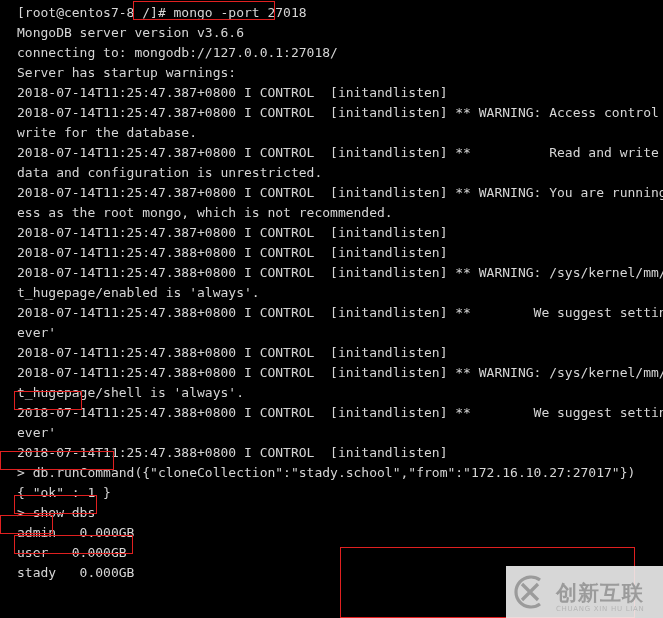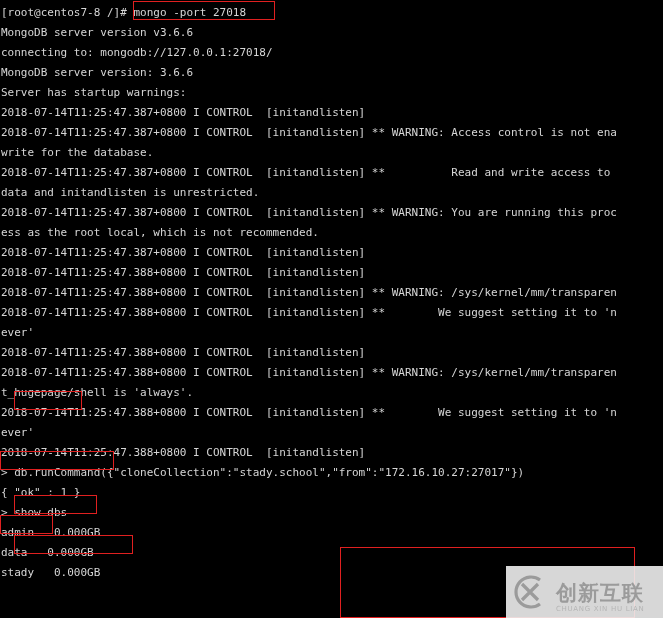--- a/index.html
+++ b/index.html
@@ -23,22 +23,22 @@
     font-size: 13px;
     line-height: 20px;
     letter-spacing: 0px;
     padding: 3px 0 0 0;
     box-sizing: border-box;
   }
   .line {
     white-space: pre;
     height: 20px;
     line-height: 20px;
-    padding-left: 1px;
-    font-size: 11px;
+    padding-left: 17px;
+    font-size: 13px;
   }
   
   .hl {
     position: absolute;
     border: 1.5px solid #e02020;
     box-sizing: border-box;
     pointer-events: none;
   }
   
   #watermark {
@@ -82,45 +82,45 @@
   }
 </style>
 </head>
 <body>
 
 <div id="terminal">
   <div id="lines">
       <div class="line">[root@centos7-8 /]# mongo -port 27018</div>
       <div class="line">MongoDB server version v3.6.6</div>
       <div class="line">connecting to: mongodb://127.0.0.1:27018/</div>
-      <div class="line">MongoDB server version: 3.6.6</div>
       <div class="line">Server has startup warnings:</div>
       <div class="line">2018-07-14T11:25:47.387+0800 I CONTROL  [initandlisten]</div>
       <div class="line">2018-07-14T11:25:47.387+0800 I CONTROL  [initandlisten] ** WARNING: Access control is not ena</div>
       <div class="line">write for the database.</div>
       <div class="line">2018-07-14T11:25:47.387+0800 I CONTROL  [initandlisten] **          Read and write access to</div>
-      <div class="line">data and initandlisten is unrestricted.</div>
+      <div class="line">data and configuration is unrestricted.</div>
       <div class="line">2018-07-14T11:25:47.387+0800 I CONTROL  [initandlisten] ** WARNING: You are running this proc</div>
-      <div class="line">ess as the root local, which is not recommended.</div>
+      <div class="line">ess as the root mongo, which is not recommended.</div>
       <div class="line">2018-07-14T11:25:47.387+0800 I CONTROL  [initandlisten]</div>
       <div class="line">2018-07-14T11:25:47.388+0800 I CONTROL  [initandlisten]</div>
       <div class="line">2018-07-14T11:25:47.388+0800 I CONTROL  [initandlisten] ** WARNING: /sys/kernel/mm/transparen</div>
+      <div class="line">t_hugepage/enabled is 'always'.</div>
       <div class="line">2018-07-14T11:25:47.388+0800 I CONTROL  [initandlisten] **        We suggest setting it to 'n</div>
       <div class="line">ever'</div>
       <div class="line">2018-07-14T11:25:47.388+0800 I CONTROL  [initandlisten]</div>
       <div class="line">2018-07-14T11:25:47.388+0800 I CONTROL  [initandlisten] ** WARNING: /sys/kernel/mm/transparen</div>
       <div class="line">t_hugepage/shell is 'always'.</div>
       <div class="line">2018-07-14T11:25:47.388+0800 I CONTROL  [initandlisten] **        We suggest setting it to 'n</div>
       <div class="line">ever'</div>
       <div class="line">2018-07-14T11:25:47.388+0800 I CONTROL  [initandlisten]</div>
       <div class="line">&gt; db.runCommand({"cloneCollection":"stady.school","from":"172.16.10.27:27017"})</div>
       <div class="line">{ "ok" : 1 }</div>
       <div class="line">&gt; show dbs</div>
       <div class="line">admin   0.000GB</div>
-      <div class="line">data   0.000GB</div>
+      <div class="line">user   0.000GB</div>
       <div class="line">stady   0.000GB</div>
     </div>
   <div id="overlays">
       <div class="hl" style="left: 133px; top: 1px; width: 142px; height: 19px; border-color: rgb(224, 32, 32);"></div>
       <div class="hl" style="left: 14px; top: 391px; width: 68px; height: 19px; border-color: rgb(224, 32, 32);"></div>
       <div class="hl" style="left: 0px; top: 451px; width: 114px; height: 19px; border-color: rgb(224, 32, 32);"></div>
       <div class="hl" style="left: 14px; top: 495px; width: 83px; height: 19px; border-color: rgb(224, 32, 32);"></div>
       <div class="hl" style="left: 0px; top: 515px; width: 53px; height: 19px; border-color: rgb(224, 32, 32);"></div>
       <div class="hl" style="left: 14px; top: 535px; width: 119px; height: 19px; border-color: rgb(224, 32, 32);"></div>
       <div class="hl" style="left: 340px; top: 547px; width: 295px; height: 71px; border-color: rgb(224, 32, 32);"></div>

